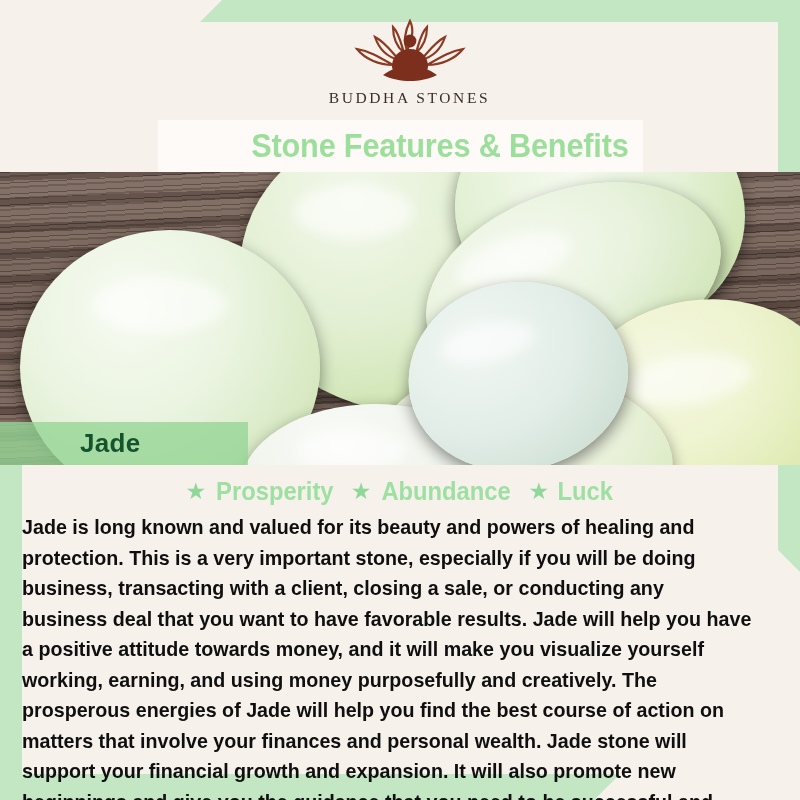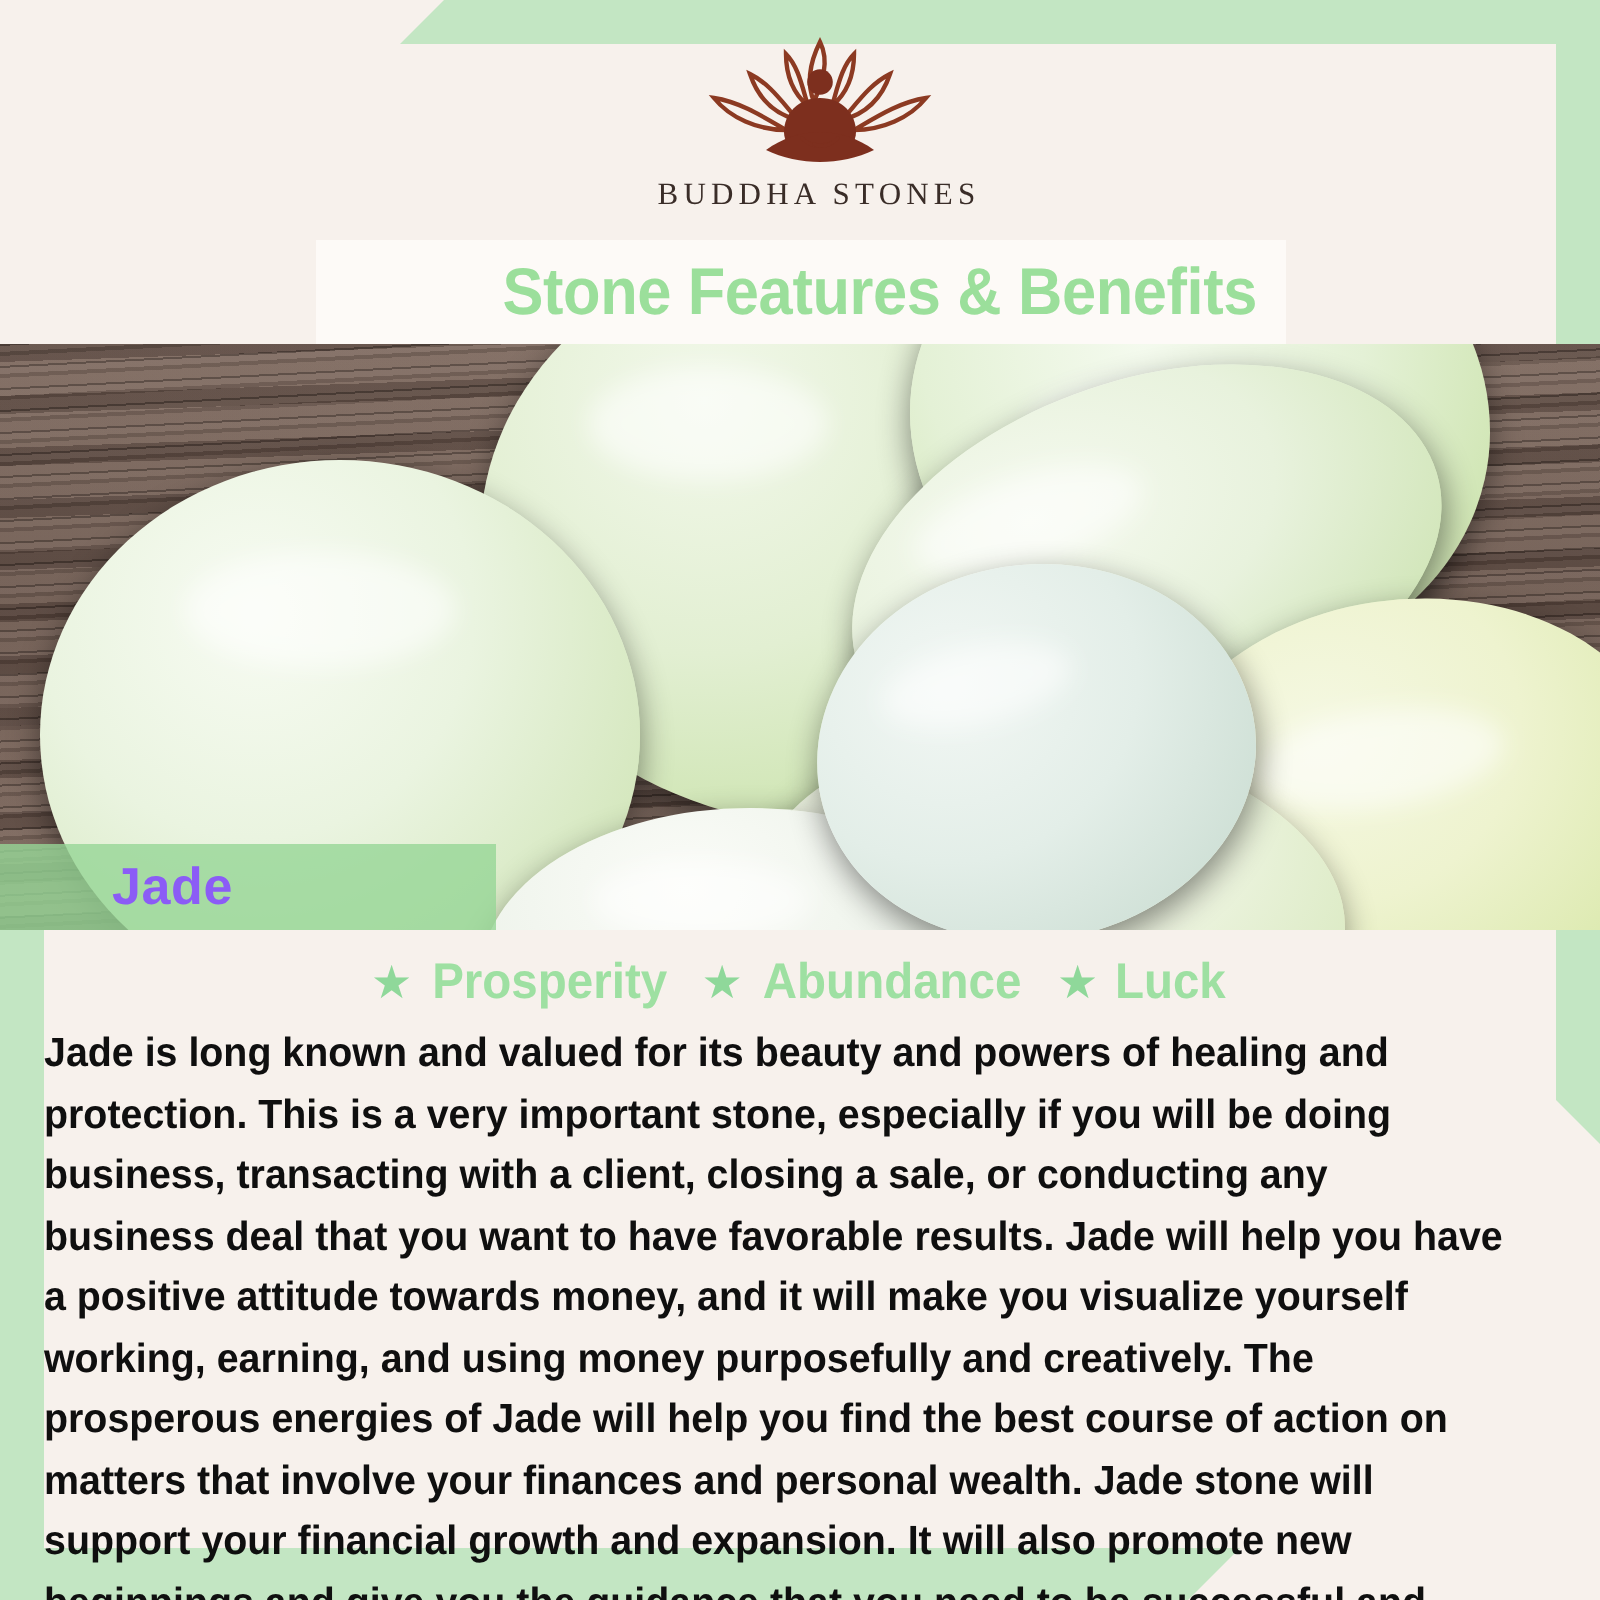--- a/index.html
+++ b/index.html
@@ -106,22 +106,22 @@
 
   
   .jade-band {
     position: absolute; top: 422px; left: 0;
     width: 248px; height: 43px;
     background: rgba(150,214,150,0.80);
     display: flex; align-items: center;
     z-index: 5;
   }
   .jade-label {
-    margin-left: 56px;
-    color: #8b5cf6;
+    margin-left: 80px;
+    color: #14532d;
     font-size: 26px;
     font-weight: bold;
     letter-spacing: 0.3px;
   }
 
   
   .benefits {
     position: absolute; top: 477px; left: 0; width: 800px;
     display: flex; align-items: center; justify-content: center;
     gap: 14px;

